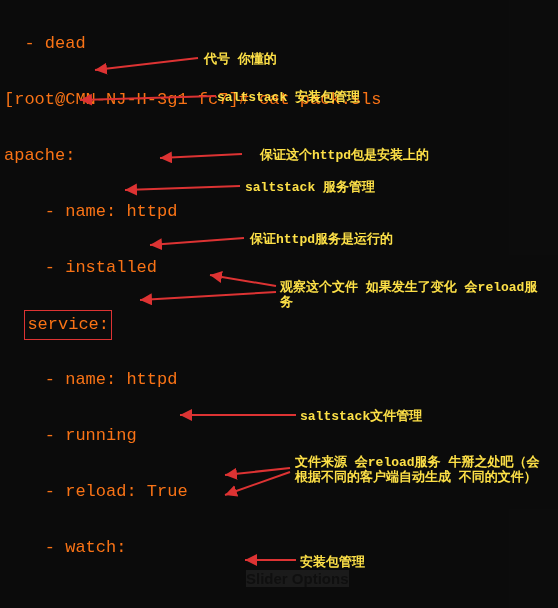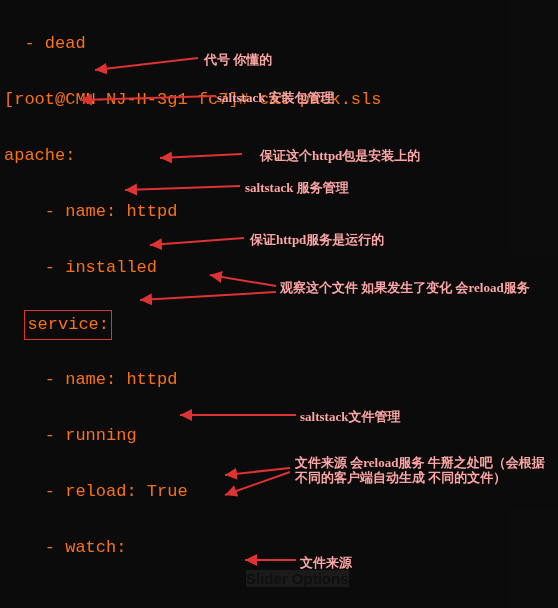--- a/index.html
+++ b/index.html
@@ -30,22 +30,22 @@
     background: rgba(0,0,0,0.55);
     color: #f97316;
     line-height: 28px;
     padding: 2px 4px;
     white-space: pre;
   }
   .line { position: relative; height: 28px; }
   .box { border: 1px solid #d33; padding: 0 2px; display: inline-block; }
   .ann {
     position: absolute;
-    color: #fca5a5;
-    font-family: Liberation Serif, serif;
+    color: #fde047;
+    font-family: Liberation Mono, monospace;
     font-size: 13px;
     font-weight: bold;
     white-space: normal;
     line-height: 15px;
     z-index: 3;
   }
   svg.arrows {
     position: absolute;
     inset: 0;
     width: 558px;
@@ -94,21 +94,21 @@
 </div>
 
 <div class="ann" style="left:204px; top:52px;">代号 你懂的</div>
 <div class="ann" style="left:217px; top:90px;">saltstack 安装包管理</div>
 <div class="ann" style="left:248px; top:148px;margin-left:12px;">保证这个httpd包是安装上的</div>
 <div class="ann" style="left:245px; top:180px;">saltstack 服务管理</div>
 <div class="ann" style="left:250px; top:232px;">保证httpd服务是运行的</div>
 <div class="ann" style="left:280px; top:280px; width:260px;">观察这个文件 如果发生了变化 会reload服务</div>
 <div class="ann" style="left:300px; top:409px;">saltstack文件管理</div>
 <div class="ann" style="left:295px; top:455px; width:255px;">文件来源 会reload服务 牛掰之处吧（会根据不同的客户端自动生成 不同的文件）</div>
-<div class="ann" style="left:300px; top:555px;">文件来源</div>
+<div class="ann" style="left:300px; top:555px;">安装包管理</div>
 
 <div class="bold-slider">Slider Options</div>
 
 <svg class="arrows">
   <defs>
     <marker id="ah" markerWidth="8" markerHeight="8" refX="6" refY="3" orient="auto">
       <path d="M0,0 L6,3 L0,6 Z" fill="#d33"></path>
     </marker>
   </defs>
 

